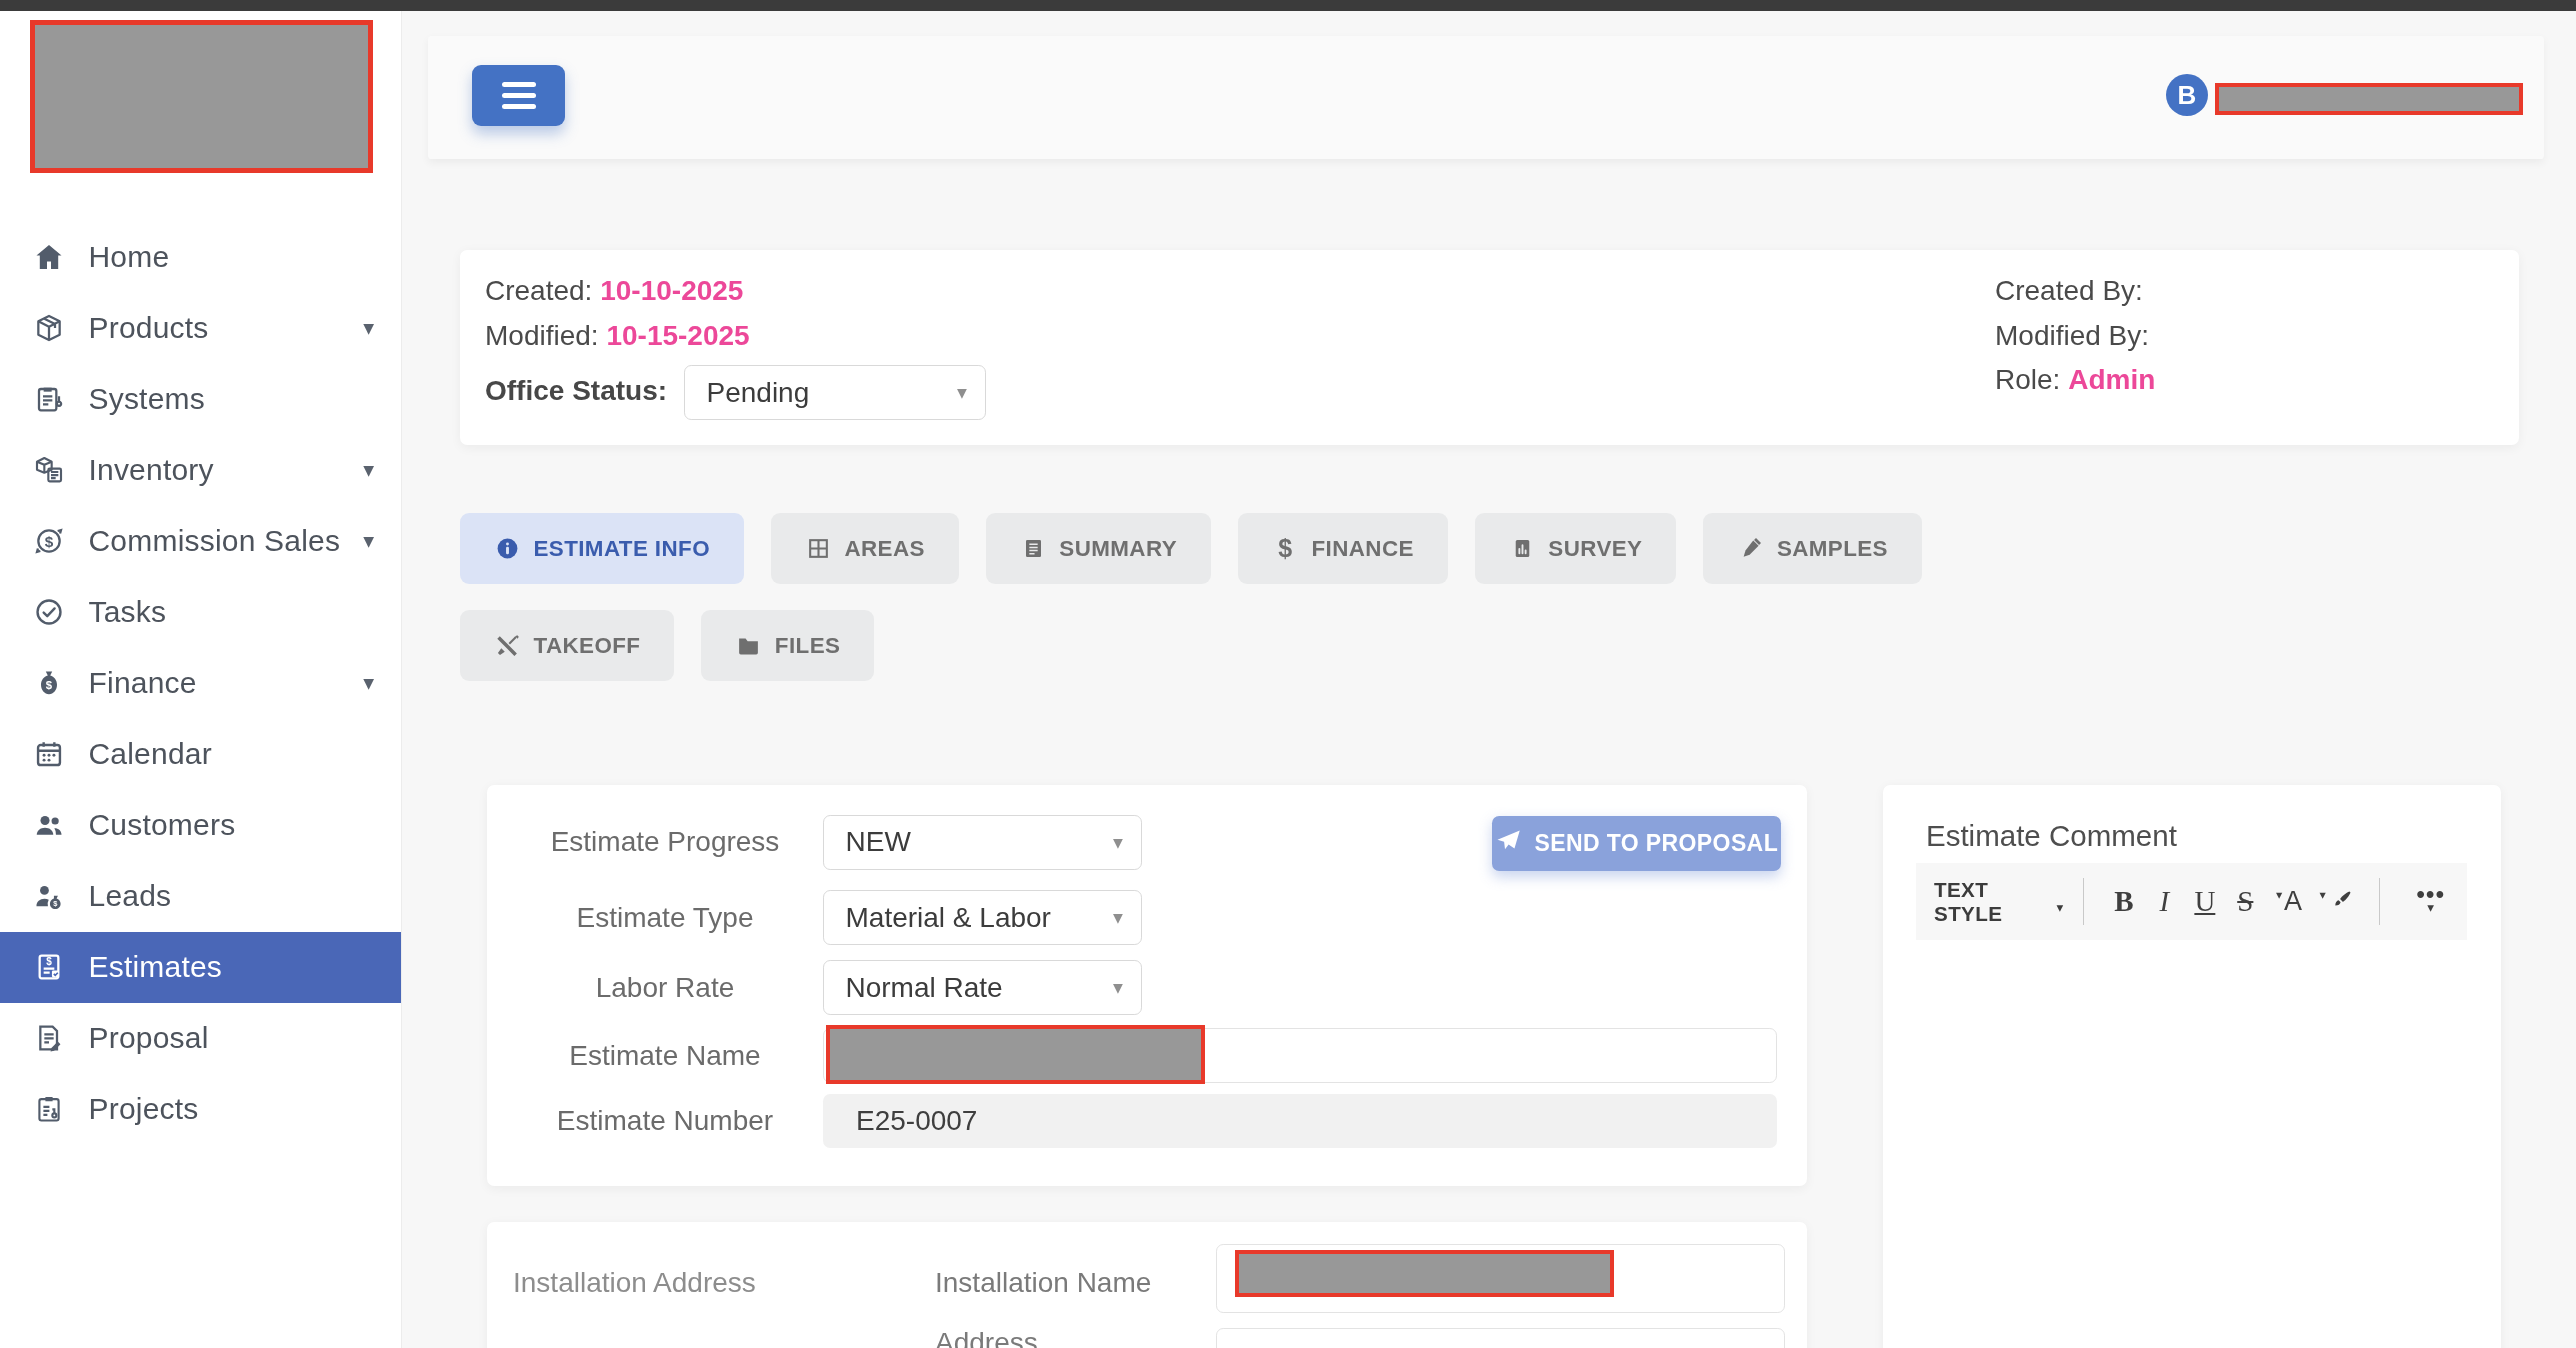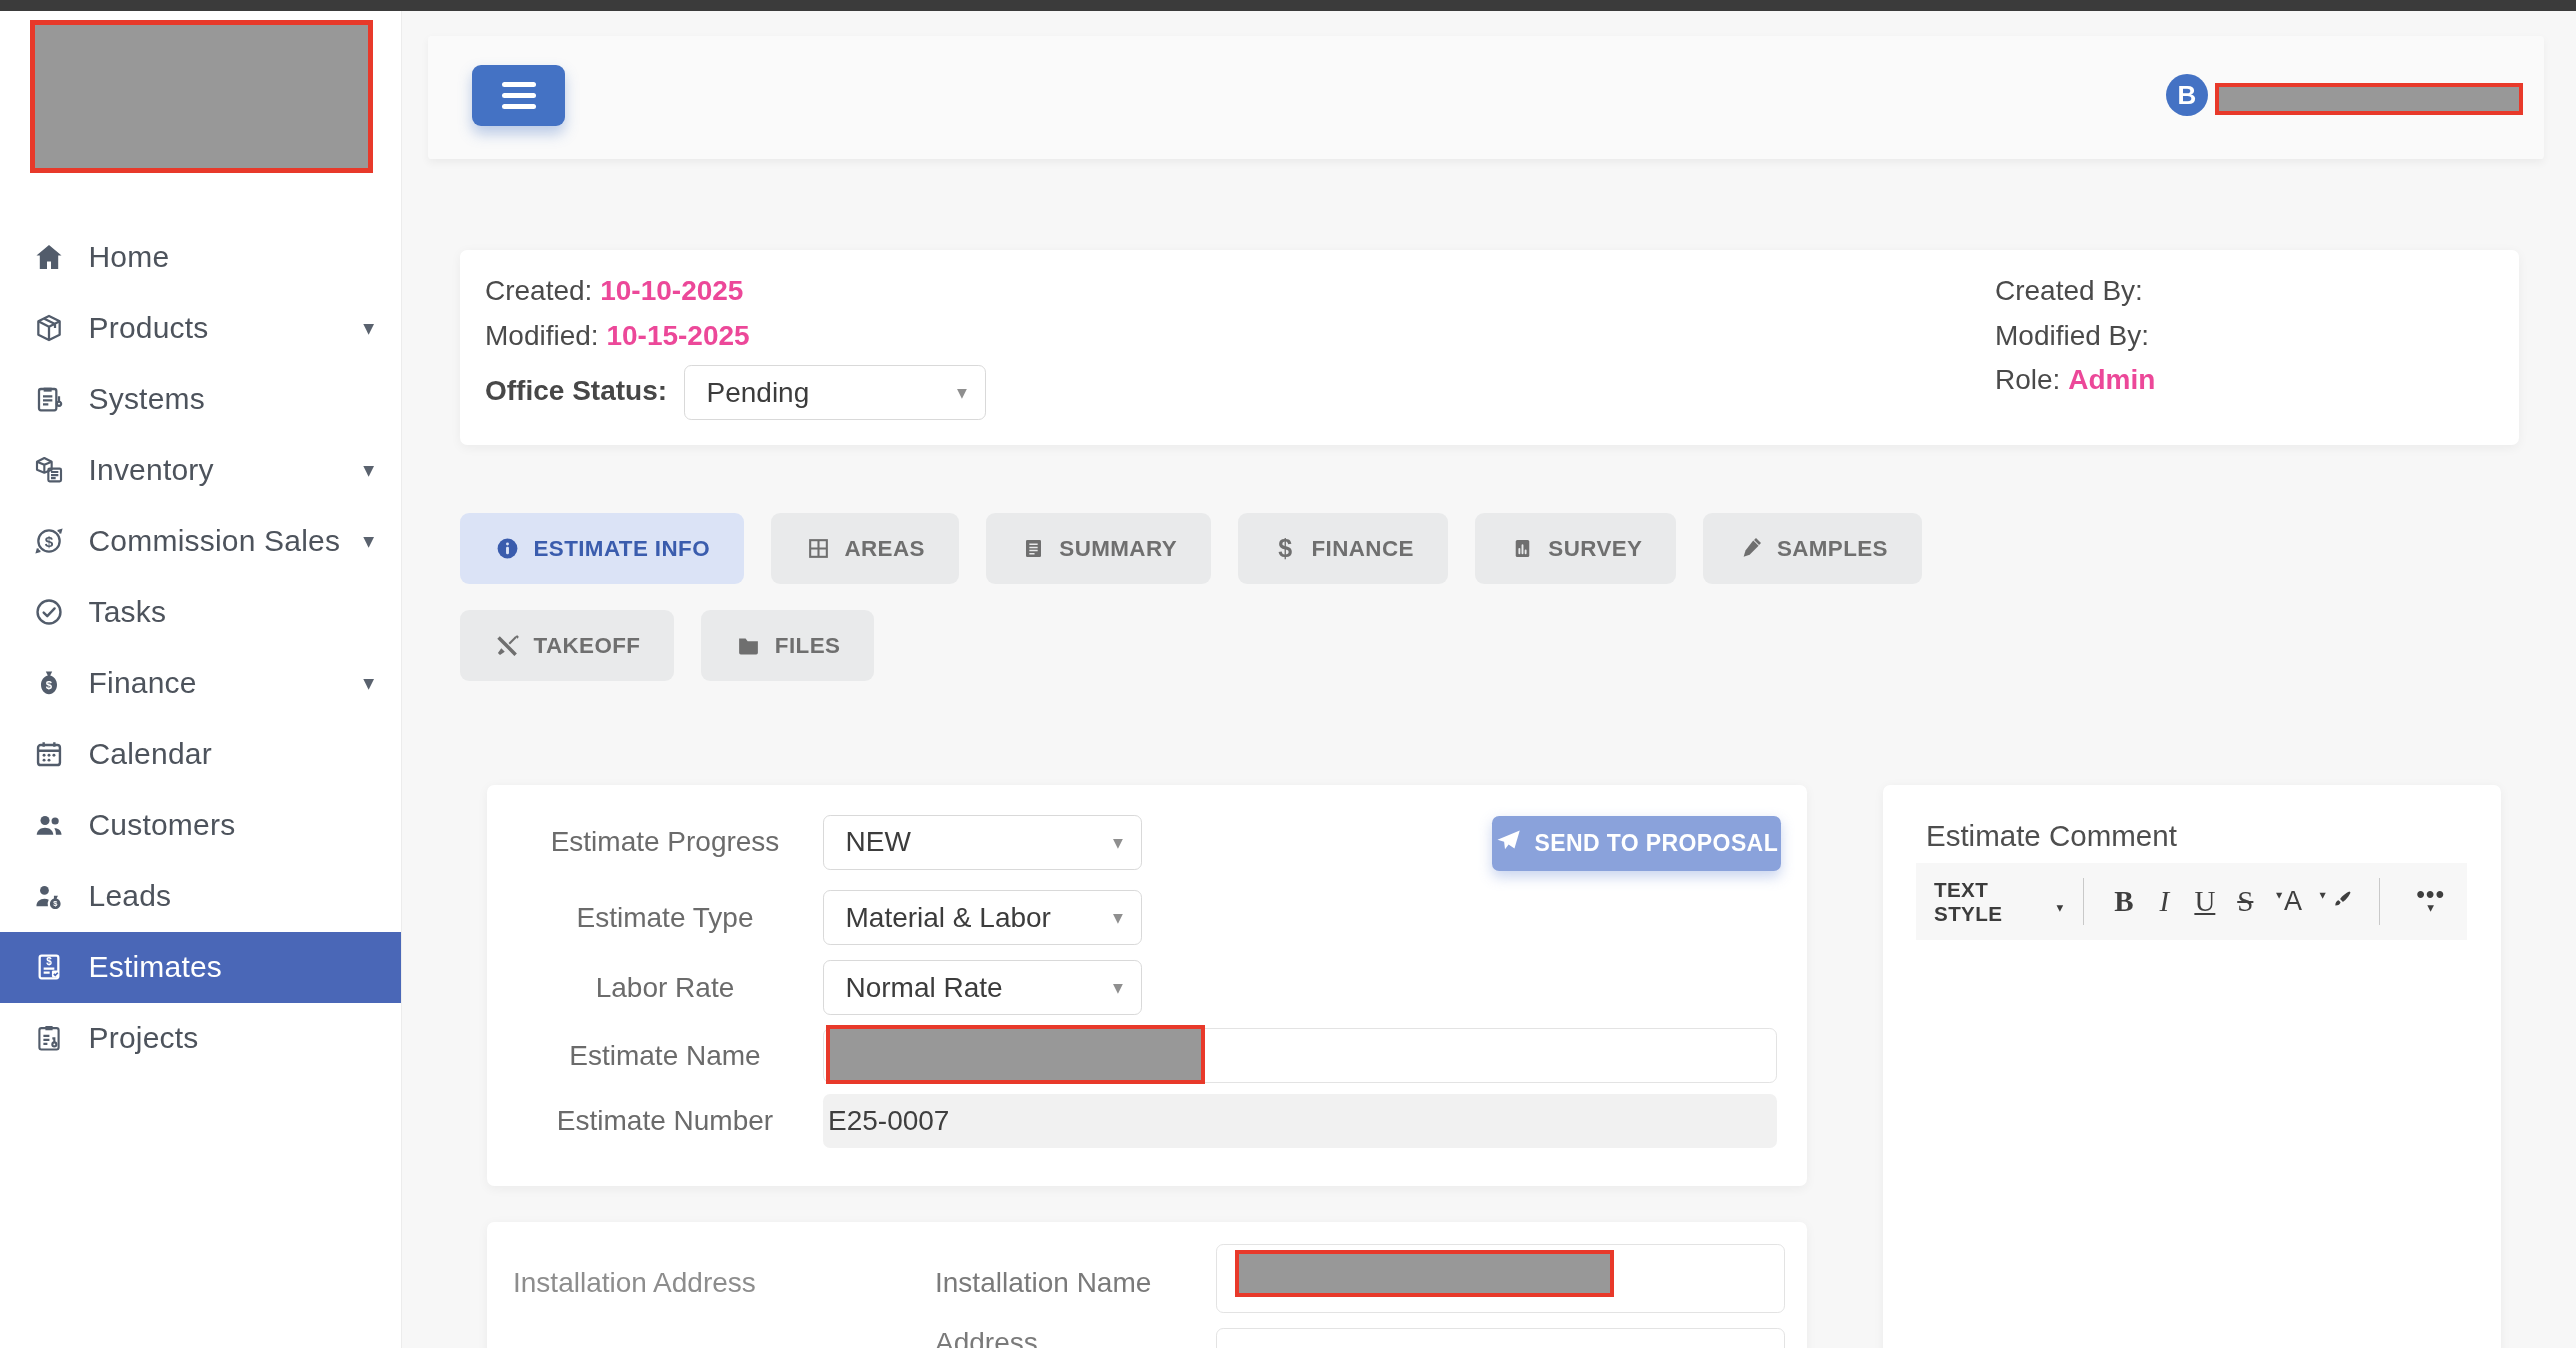--- a/index.html
+++ b/index.html
@@ -59,21 +59,21 @@
 
   
   .form-card { left:487px; top:785px; width:1320px; height:401px; }
   .frow { position:absolute; left:20px; display:flex; align-items:center;text-align:center; }
   .flabel { width:316px; font-size:28px; color:#6b6b6b; }
   .fr1 { top:29.5px; } .fr2 { top:105px; } .fr3 { top:175px; } .fr4 { top:243px; } .fr5 { top:309px; }
   .form-select { width:319px; height:55px; }
   .wide-input { width:954px; height:55px; background:#fff; border:1.8px solid #e3e3e3; border-radius:7.2px; position:relative; display:flex; align-items:center; }
   .name-redact-box { position:absolute; left:1.8px; top:-3.6px; width:379px; height:59px; background:#989898; border:4.5px solid #e8392a; }
   .readonly-input { width:954px; height:54px; background:#f1f1f1; border:none; border-radius:7.2px; display:flex; align-items:center; }
-  .readonly-input span { font-size:28px; color:#3e3e3e; padding-left:5px; }
+  .readonly-input span { font-size:28px; color:#3e3e3e; padding-left:33px; }
   .send-btn { position:absolute; left:1005px; top:31px; width:289px; height:55px; background:#8aa2db; border:none; border-radius:7.2px; color:#fff; font-size:23px; font-weight:bold; letter-spacing:0.4px; display:flex; align-items:center; justify-content:center; gap:12.5px; cursor:pointer; box-shadow:0 5.4px 12.5px rgba(138,162,219,.45); font-family:inherit; }
   .send-btn svg { width:27px; height:27px; }
 
   
   .comment-card { left:1883px; top:785px; width:618px; height:590px; border-radius:7.2px 7.2px 0 0; }
   .comment-title { position:absolute; left:43px; top:34px; font-size:29.5px; color:#4e4e4e; }
   .ed-toolbar { position:absolute; left:33px; top:78px; width:551px; height:77px; background:#f7f7f7; display:flex; align-items:center; padding:0 18px; }
   .ed-btn { cursor:pointer; color:#3f3f3f; display:flex; align-items:center; justify-content:center; }
   .ts-btn { font-size:20.6px; font-weight:bold; letter-spacing:0.4px; color:#3c3c3c; }
   .ts-btn .mini-caret { font-size:13.4px; margin-left:1.8px; margin-top:12.5px; }
@@ -225,20 +225,30 @@
             <text x="12" y="10.4" font-size="7.5" font-weight="bold" text-anchor="middle" fill="currentColor" stroke="none" font-family="inherit">$</text>
             <path d="M8 13.2h8M8 16.2h4.5"></path>
             <rect x="14.2" y="14.6" width="5.2" height="5.2" rx="1" fill="currentColor" stroke="none"></rect>
             <path d="M15.6 17.2l1.1 1.1 1.9-2" stroke="#4a67b7" stroke-width="1.2" class="chk"></path>
           </svg>
         </span>
         <span class="nlabel">Estimates</span>
       </div>
       <div class="nav-item">
         <span class="nico">
+          <svg viewBox="0 0 24 24" fill="none" stroke="currentColor" stroke-width="1.7">
+            <path d="M5.5 3.5h9.2l3.3 3.3V20.5H5.5z"></path>
+            <path d="M8.5 9.3h7M8.5 12.3h7M8.5 15.3h3.5"></path>
+            <path d="M13.8 19.5 18.6 14.7l2 2-4.8 4.8-2.6.6z" fill="currentColor" stroke="none"></path>
+          </svg>
+        </span>
+        <span class="nlabel">Proposal</span>
+      </div>
+      <div class="nav-item">
+        <span class="nico">
           <svg viewBox="0 0 24 24" fill="none" stroke="currentColor" stroke-width="1.6">
             <rect x="4.8" y="4.6" width="14.4" height="16" rx="1.5"></rect>
             <path d="M9.3 3h5.4v3.2H9.3z" fill="currentColor" stroke="none"></path>
             <path d="M7.8 10.4h4.5M7.8 13.4h4.5M7.8 16.4h3"></path>
             <circle cx="16" cy="16.8" r="1.5"></circle>
             <path d="M16 15.3v-3h-1.5"></path>
           </svg>
         </span>
         <span class="nlabel">Projects</span>
       </div>

